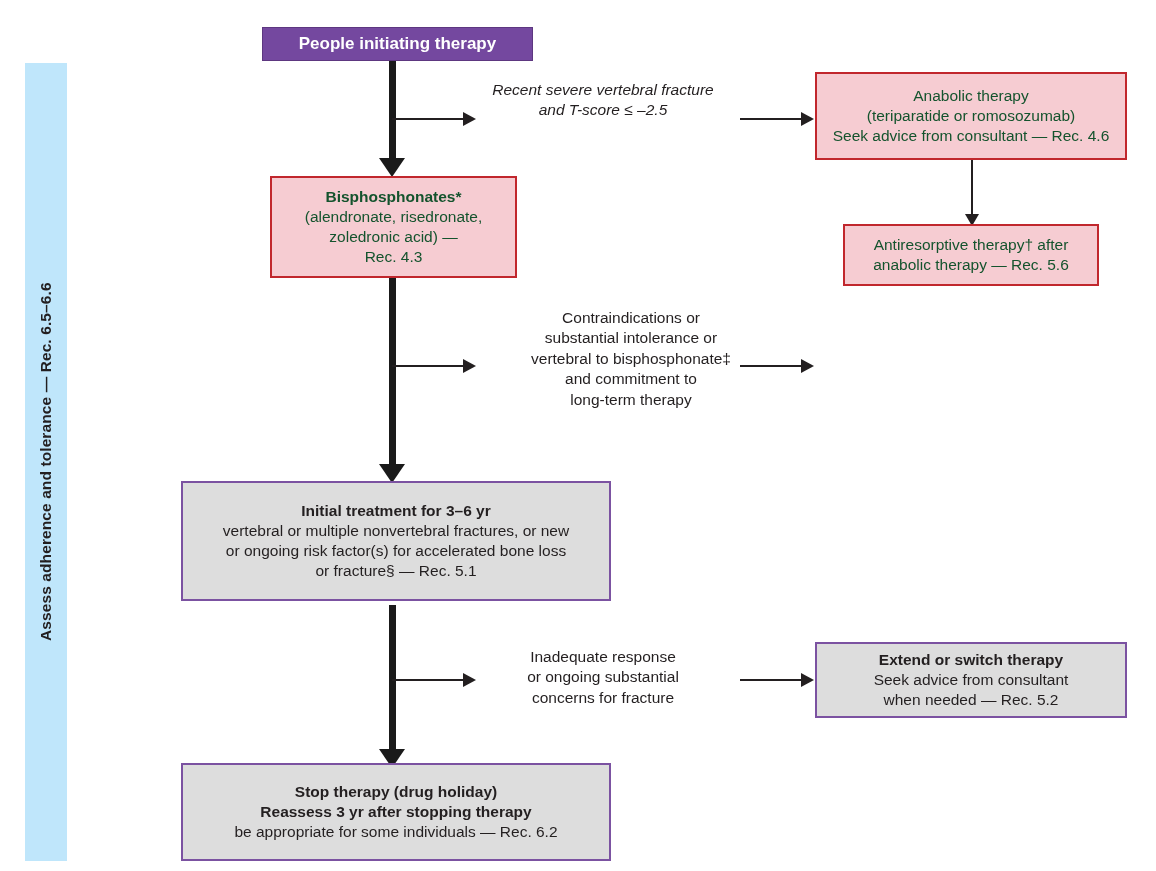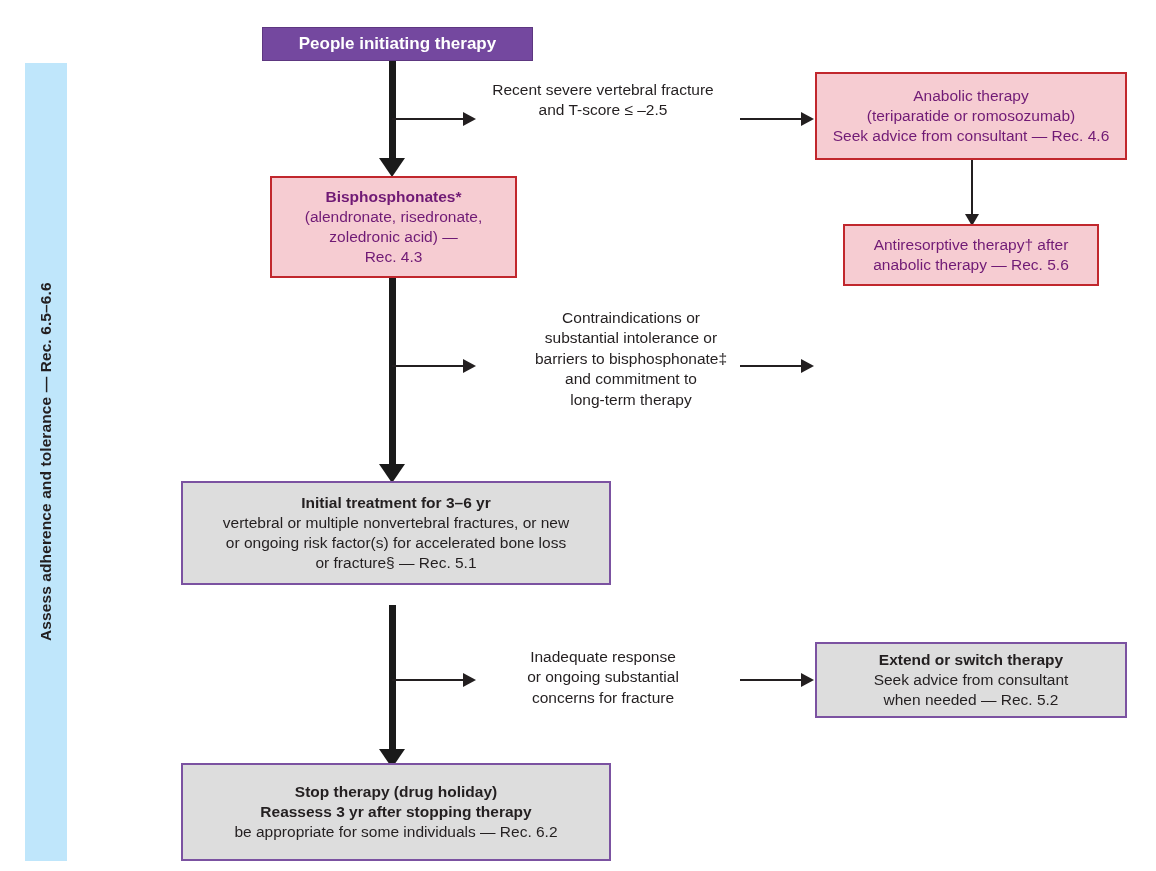--- a/index.html
+++ b/index.html
@@ -62,21 +62,21 @@
   .node-purple-solid {
     background: #74489f;
     border: 1px solid #5d3780;
     color: #ffffff;
     font-weight: bold;
     font-size: 17px;
   }
   .node-pink {
     background: #f6ccd2;
     border: 2px solid #c1272d;
-    color: #701a75;
+    color: #14532d;
     font-size: 15.5px;
   }
   .node-grey {
     background: #dddddd;
     border: 2px solid #7b52a1;
     color: #231f20;
     font-size: 15.5px;
   }
 
   
@@ -143,35 +143,35 @@
 
   <div class="spine" style="left:389px; top:278px; height:188px;"></div>
   <div class="spine-head" style="left:379px; top:464px;"></div>
 
   <div class="spine" style="left:389px; top:605px; height:146px;"></div>
   <div class="spine-head" style="left:379px; top:749px;"></div>
 
   <div class="hline" style="left:392px; top:118px; width:73px;"></div>
   <div class="hhead" style="left:463px; top:112px;"></div>
 
-  <div class="branch-label" style="left:476px; top:80px; width:254px;">
+  <div class="branch-label" style="left:476px; top:80px; width:254px;font-style:italic;">
     <span class="ln">Recent severe vertebral fracture</span>
     <span class="ln">and T-score ≤ –2.5</span>
   </div>
 
   <div class="hline" style="left:740px; top:118px; width:63px;"></div>
   <div class="hhead" style="left:801px; top:112px;"></div>
 
   <div class="hline" style="left:392px; top:365px; width:73px;"></div>
   <div class="hhead" style="left:463px; top:359px;"></div>
 
   <div class="branch-label" style="left:504px; top:308px; width:254px;text-align:center;">
     <span class="ln">Contraindications or</span>
     <span class="ln">substantial intolerance or</span>
-    <span class="ln">barriers to bisphosphonate‡</span>
+    <span class="ln">vertebral to bisphosphonate‡</span>
     <span class="ln">and commitment to</span>
     <span class="ln">long-term therapy</span>
   </div>
 
   <div class="hline" style="left:740px; top:365px; width:63px;"></div>
   <div class="hhead" style="left:801px; top:359px;"></div>
 
   <div class="hline" style="left:392px; top:679px; width:73px;"></div>
   <div class="hhead" style="left:463px; top:673px;"></div>
 
@@ -203,21 +203,21 @@
     <span class="ln">(teriparatide or romosozumab)</span>
     <span class="ln">Seek advice from consultant — Rec. 4.6</span>
   </div>
 
   <div class="node node-pink" style="left:843px; top:224px; width:256px; height:62px;">
     <span class="ln">Antiresorptive therapy† after</span>
     <span class="ln">anabolic therapy — Rec. 5.6</span>
   </div>
 
 
-  <div class="node node-grey" style="left:181px; top:481px; width:430px; height:104px;">
+  <div class="node node-grey" style="left:181px; top:481px; width:430px; height:120px;">
     <span class="ln b">Initial treatment for 3–6 yr</span>
     <span class="ln">vertebral or multiple nonvertebral fractures, or new</span>
     <span class="ln">or ongoing risk factor(s) for accelerated bone loss</span>
     <span class="ln">or fracture§ — Rec. 5.1</span>
   </div>
 
   <div class="node node-grey" style="left:815px; top:642px; width:312px; height:76px;">
     <span class="ln b">Extend or switch therapy</span>
     <span class="ln">Seek advice from consultant</span>
     <span class="ln">when needed — Rec. 5.2</span>

